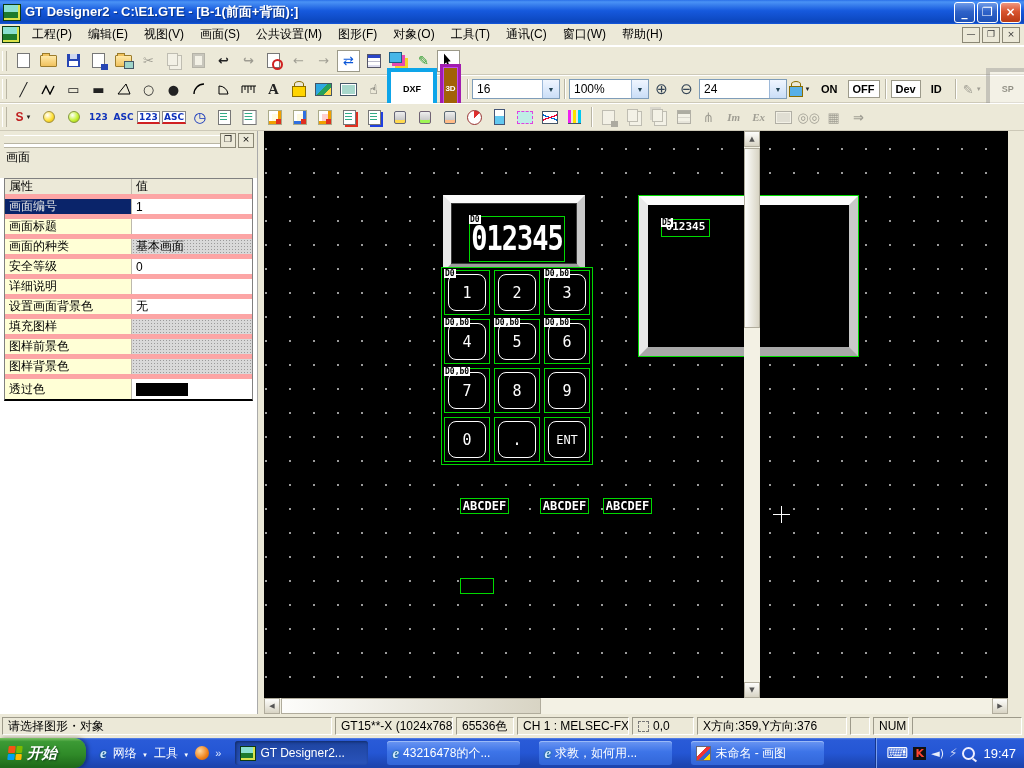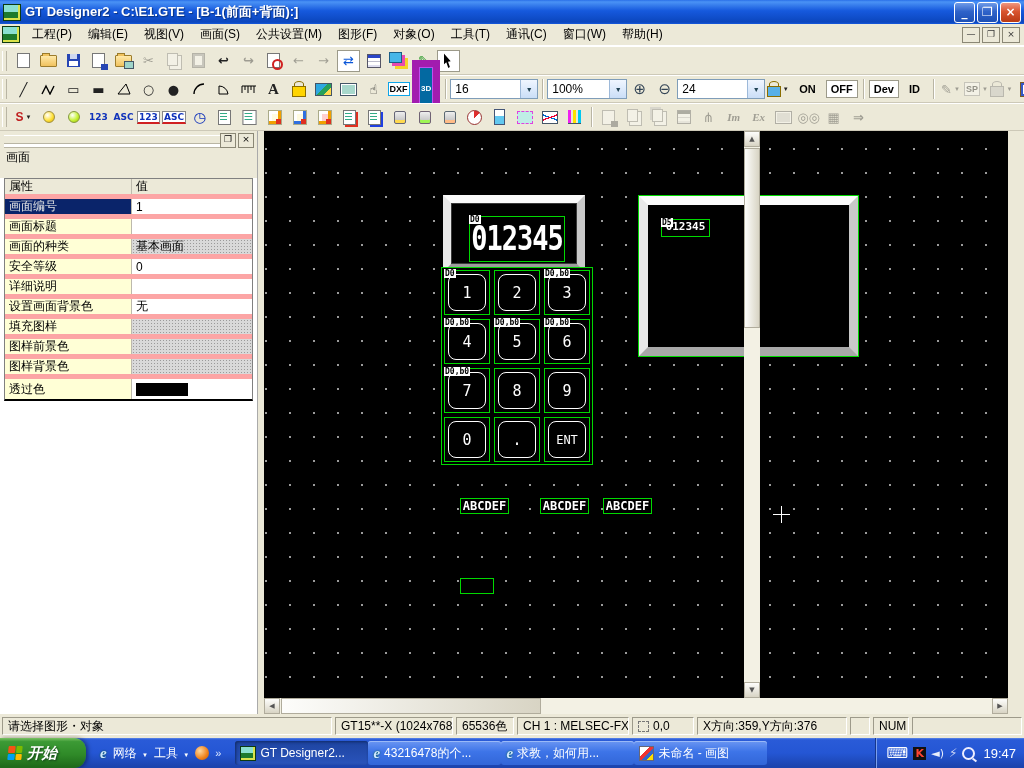--- a/index.html
+++ b/index.html
@@ -69,22 +69,22 @@
   .sh-alarm::after{content:"";position:absolute;right:0;bottom:0;width:5px;height:5px;background:#e03020}
   .sh-comment{width:11px;height:13px;background:#fff;border:1px solid #777;position:relative;display:inline-block}
   .sh-comment::after{content:"";position:absolute;left:1px;top:2px;width:7px;height:1px;background:#3a8;box-shadow:0 3px 0 #3a8,0 6px 0 #3a8}
   .sh-clock{color:#1133bb;font-size:14px}
   .sh-docsearch{position:relative}
   .sh-docsearch::after{content:"";position:absolute;right:-4px;bottom:-3px;width:7px;height:7px;border:2px solid #d02020;border-radius:50%}
   .sh-flopdoc{position:relative}
   .sh-flopdoc::after{content:"";position:absolute;right:-4px;bottom:-3px;width:7px;height:6px;background:#2746b4}
   .sh-folderwin{position:relative}
   .sh-folderwin::after{content:"";position:absolute;right:-3px;bottom:-3px;width:8px;height:6px;background:#9fd4c9;border:1px solid #456}
-  .sh-3d{background:#0369a1;color:#fff;font:bold 8px/12px "Liberation Sans",sans-serif;padding:16px 2px;border:7px solid #a21caf;box-shadow:inset 0 0 0 1px #c050f0}
-  .sh-dxf{font:bold 9px "Liberation Sans",sans-serif;color:#000;border:1px solid #0ea5e9;background:#fff;padding:1px}
+  .sh-3d{background:#a16207;color:#fff;font:bold 8px/12px "Liberation Sans",sans-serif;padding:16px 2px;border:3px solid #a21caf;box-shadow:inset 0 0 0 1px #c050f0}
+  .sh-dxf{font:bold 9px "Liberation Sans",sans-serif;color:#000;border:4px solid #0ea5e9;background:#fff;padding:12px}
 
   .combo{height:20px;background:#fff;border:1px solid #7f9db9;display:flex;align-items:center;
          font-size:12px;padding-left:4px;box-sizing:border-box;flex:0 0 auto}
   .combo .arr{margin-left:auto;width:16px;height:18px;background:linear-gradient(#f0f6ff,#cadef7);
       border-left:1px solid #9db9d9;display:flex;align-items:center;justify-content:center;font-size:7px;color:#245}
   .flatlbl{font:bold 11px "Liberation Sans",sans-serif;padding:2px 3px;margin:0 6px}
   .boxlbl{font:bold 11px "Liberation Sans",sans-serif;background:#fff;border:1px solid #9c9a8a;padding:2px 4px;margin:0 1px}
 
   
   .work{position:absolute;left:0;top:131px;width:1024px;height:583px;background:#ece9d8}
@@ -162,21 +162,21 @@
   .startbtn{height:30px;width:86px;border-radius:0 12px 12px 0;display:flex;align-items:center;gap:5px;padding:0 16px 0 8px;
      background:linear-gradient(180deg,#7bc264 0%,#3c9a35 12%,#2f8a28 55%,#1f6b1a 95%);
      box-shadow:2px 0 4px rgba(0,0,0,.4);box-sizing:border-box}
   .startbtn .lbl{color:#fff;font:bold italic 15px "Liberation Sans",sans-serif;text-shadow:1px 1px 2px #14421a}
   .flag{width:14px;height:14px;display:grid;grid-template:1fr 1fr/1fr 1fr;gap:1px;transform:skew(-6deg)}
   .flag i{border-radius:1px}
   .ql{display:flex;align-items:center;gap:6px;margin-left:14px;color:#fff;font-size:12px}
   .ie{color:#cfe6ff;font:bold italic 15px "Liberation Serif",serif;text-shadow:0 0 2px #063}
   .qorange{width:14px;height:14px;border-radius:50%;background:radial-gradient(circle at 35% 35%,#ffd9a0,#f08018 60%,#b85808)}
   .chev{color:#dce8ff;font-size:11px}
-  .tasks{display:flex;gap:0;margin-left:14px;flex:1}
+  .tasks{display:flex;gap:19px;margin-left:14px;flex:1}
   .task{width:133px;height:24px;border-radius:3px;display:flex;align-items:center;gap:4px;padding:0 5px;
      background:linear-gradient(180deg,#6b96f2,#3d74e8 45%,#3266d8);box-shadow:inset 0 1px 0 #9ab9f7;
      color:#fff;font-size:12px;white-space:nowrap;overflow:hidden;box-sizing:border-box}
   .task.active{background:linear-gradient(180deg,#1e44a0,#2a54bc);box-shadow:inset 1px 1px 3px #102a66}
   .task .ticon{flex:0 0 auto}
   .gtdicon{width:14px;height:13px;background:linear-gradient(180deg,#8ae0d0 45%,#1d7a2d 45%);border:1px solid #0c3a12;box-shadow:inset -2px -2px 0 #d9e24a}
   .painticon{width:13px;height:13px;background:linear-gradient(135deg,#fff 35%,#e33 35% 55%,#36c 55% 75%,#fd0 75%);border:1px solid #667}
   .tray{display:flex;align-items:center;gap:5px;padding:0 8px 0 10px;height:30px;
      border-left:1px solid #7ba0ee;box-shadow:-1px 0 0 #16368c;color:#fff}
   .kbicon{font-size:15px;color:#fff}

